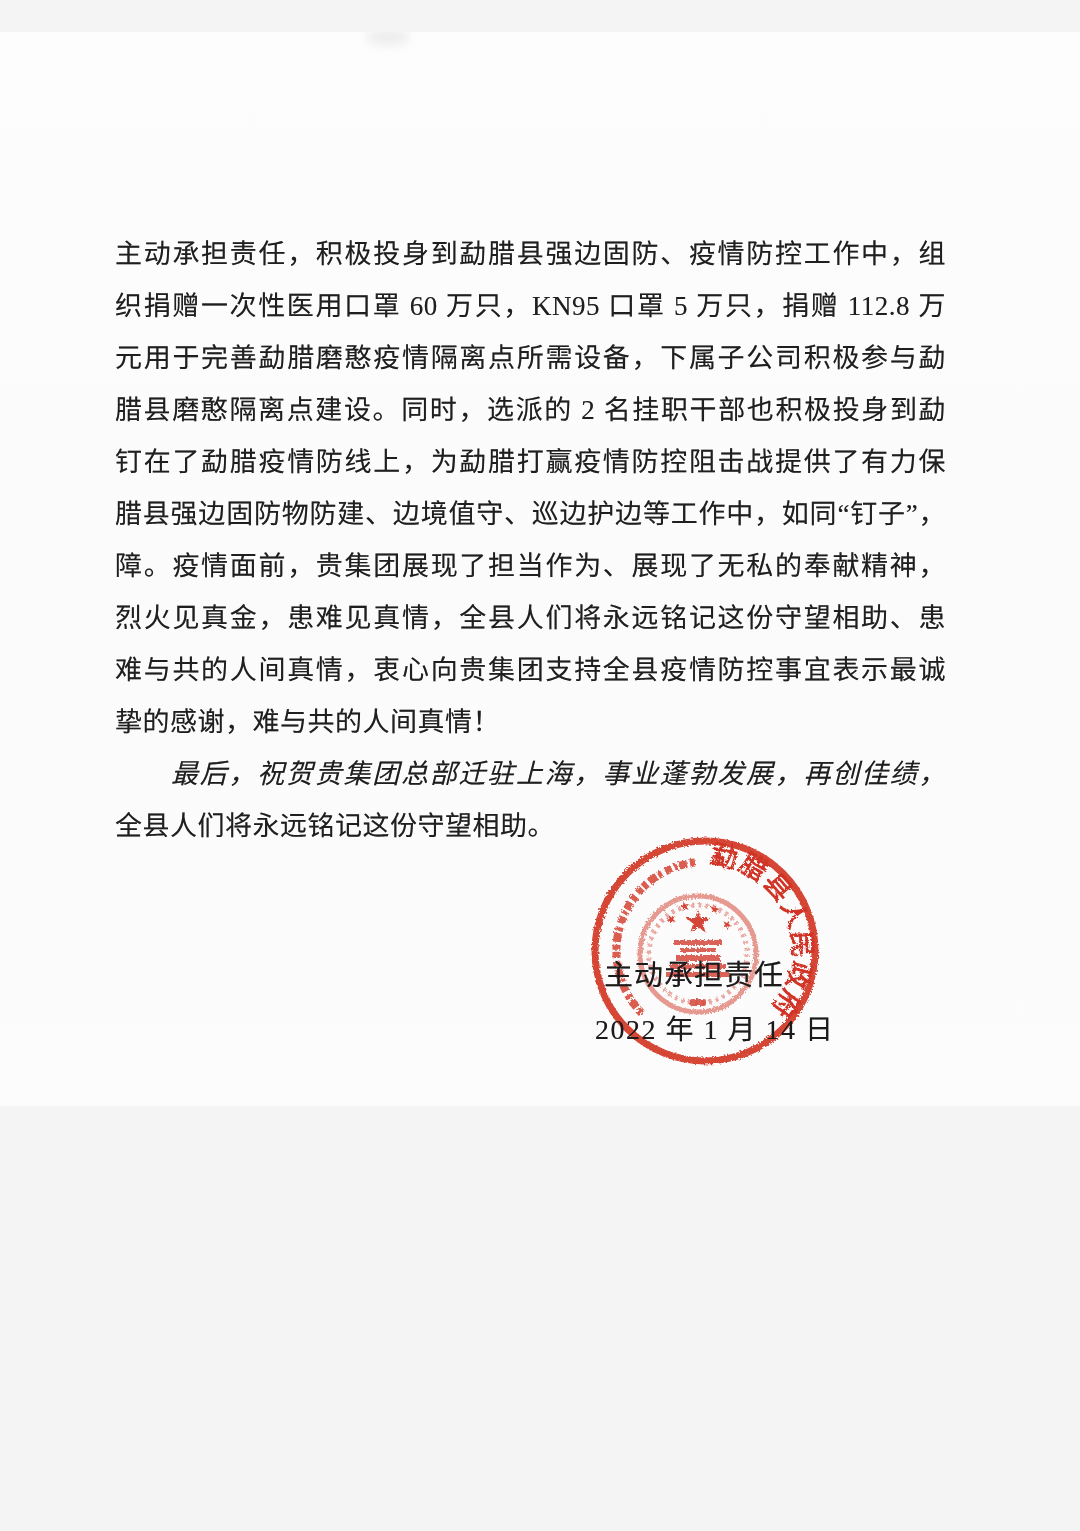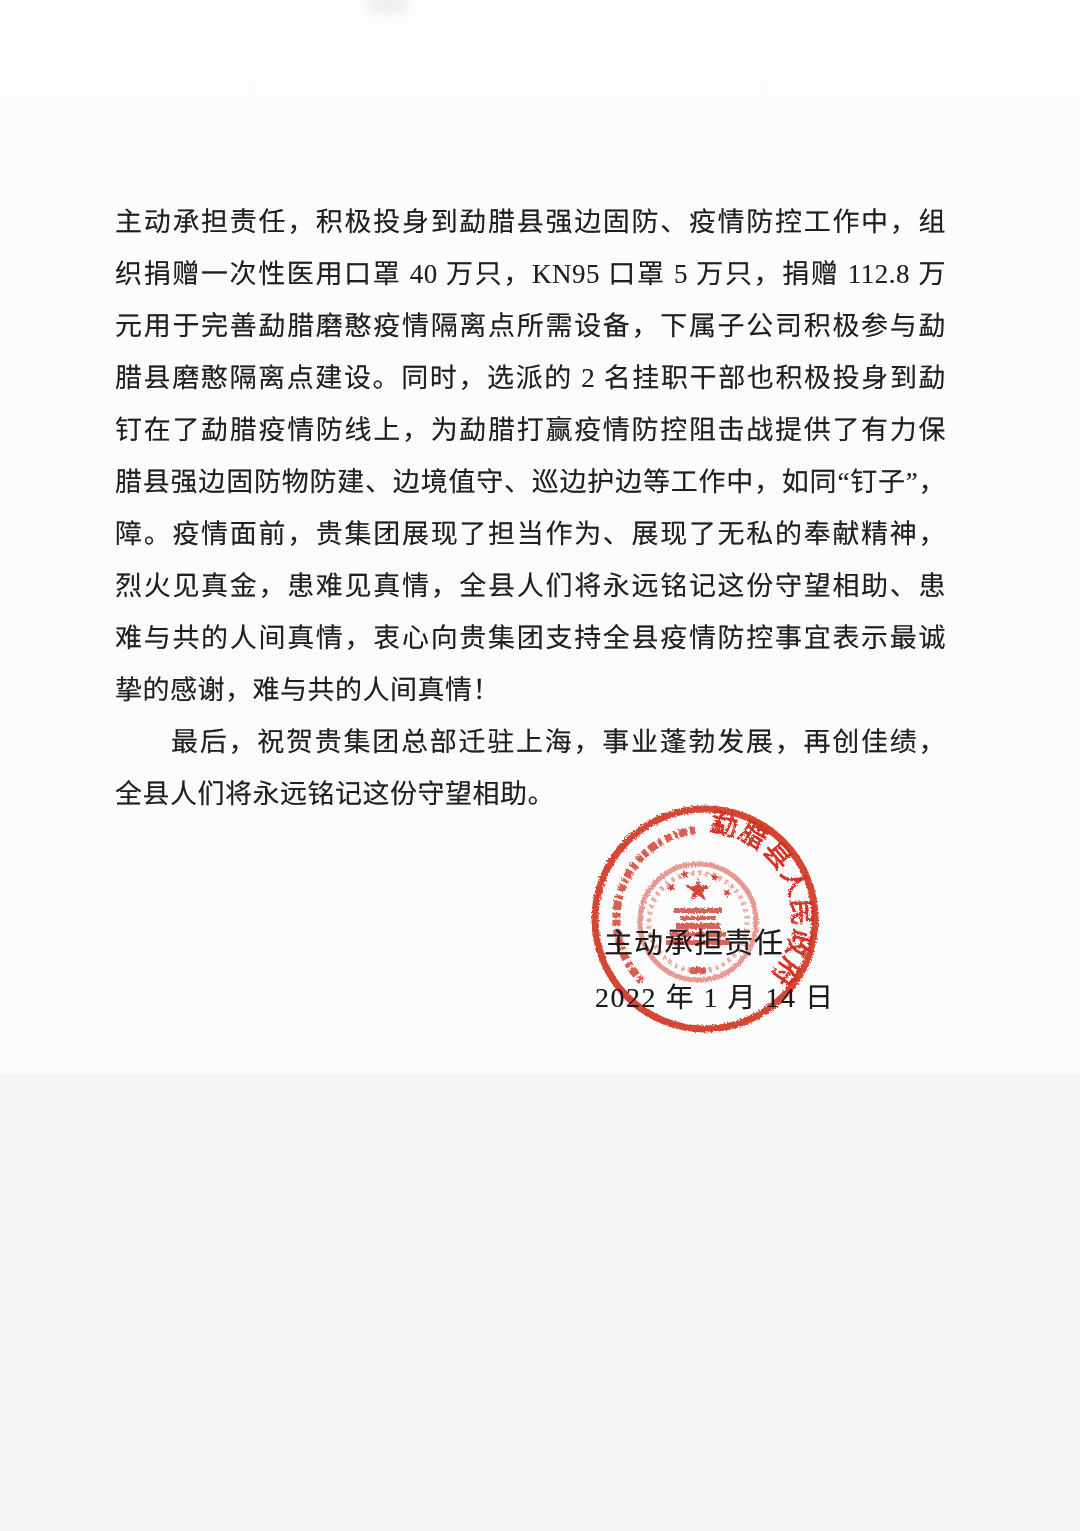--- a/index.html
+++ b/index.html
@@ -5,34 +5,35 @@
   html,body{margin:0;padding:0;}
   body{
     width:1080px;height:1531px;
     background:#f4f4f4;
     font-family:"Liberation Serif","DejaVu Serif",serif;
   }
   .page{
     position:relative;width:1080px;height:1074px;
     background:linear-gradient(180deg,#fdfdfd 0%,#fbfbfb 55%,#fcfcfc 100%);
     overflow:hidden;
+    margin-top:32px;
   }
   
   .text-block{
     position:absolute;left:115px;top:196px;width:831px;
     color:#1f1f1f;
   }
   .text-line{
     height:52px;line-height:52px;font-size:27px;
     letter-spacing:0.5px;
     white-space:normal;
     text-shadow:0 0 0.5px rgba(30,30,30,0.45);
   }
   .text-line.j{ text-align:justify; text-align-last:justify; }
-  .text-line.ind{ text-indent:56px; }
+  .text-line.ind{ text-indent:56px;font-style:italic; }
   
   .seal{
     position:absolute;left:584px;top:802px;width:244px;height:238px;
     z-index:2;opacity:0.95;
   }
   
   .sig-name{
     position:absolute;left:604px;top:919px;width:230px;
     font-size:29px;letter-spacing:1px;color:#1b1b1b;z-index:3;
     text-shadow:0 0 0.5px rgba(20,20,20,0.5);
@@ -56,21 +57,21 @@
 </head>
 <body>
 
 <div class="page">
 
   <div class="smudge s1"></div>
   <div class="smudge s2"></div>
 
   <div class="text-block">
       <div class="text-line j">主动承担责任，积极投身到勐腊县强边固防、疫情防控工作中，组</div>
-      <div class="text-line j">织捐赠一次性医用口罩 40 万只，KN95 口罩 5 万只，捐赠 112.8 万</div>
+      <div class="text-line j">织捐赠一次性医用口罩 60 万只，KN95 口罩 5 万只，捐赠 112.8 万</div>
       <div class="text-line j">元用于完善勐腊磨憨疫情隔离点所需设备，下属子公司积极参与勐</div>
       <div class="text-line j">腊县磨憨隔离点建设。同时，选派的 2 名挂职干部也积极投身到勐</div>
       <div class="text-line j">钉在了勐腊疫情防线上，为勐腊打赢疫情防控阻击战提供了有力保</div>
       <div class="text-line j">腊县强边固防物防建、边境值守、巡边护边等工作中，如同“钉子”，</div>
       <div class="text-line j">障。疫情面前，贵集团展现了担当作为、展现了无私的奉献精神，</div>
       <div class="text-line j">烈火见真金，患难见真情，全县人们将永远铭记这份守望相助、患</div>
       <div class="text-line j">难与共的人间真情，衷心向贵集团支持全县疫情防控事宜表示最诚</div>
       <div class="text-line">挚的感谢，难与共的人间真情！</div>
       <div class="text-line j ind">最后，祝贺贵集团总部迁驻上海，事业蓬勃发展，再创佳绩，</div>
       <div class="text-line">全县人们将永远铭记这份守望相助。</div>

